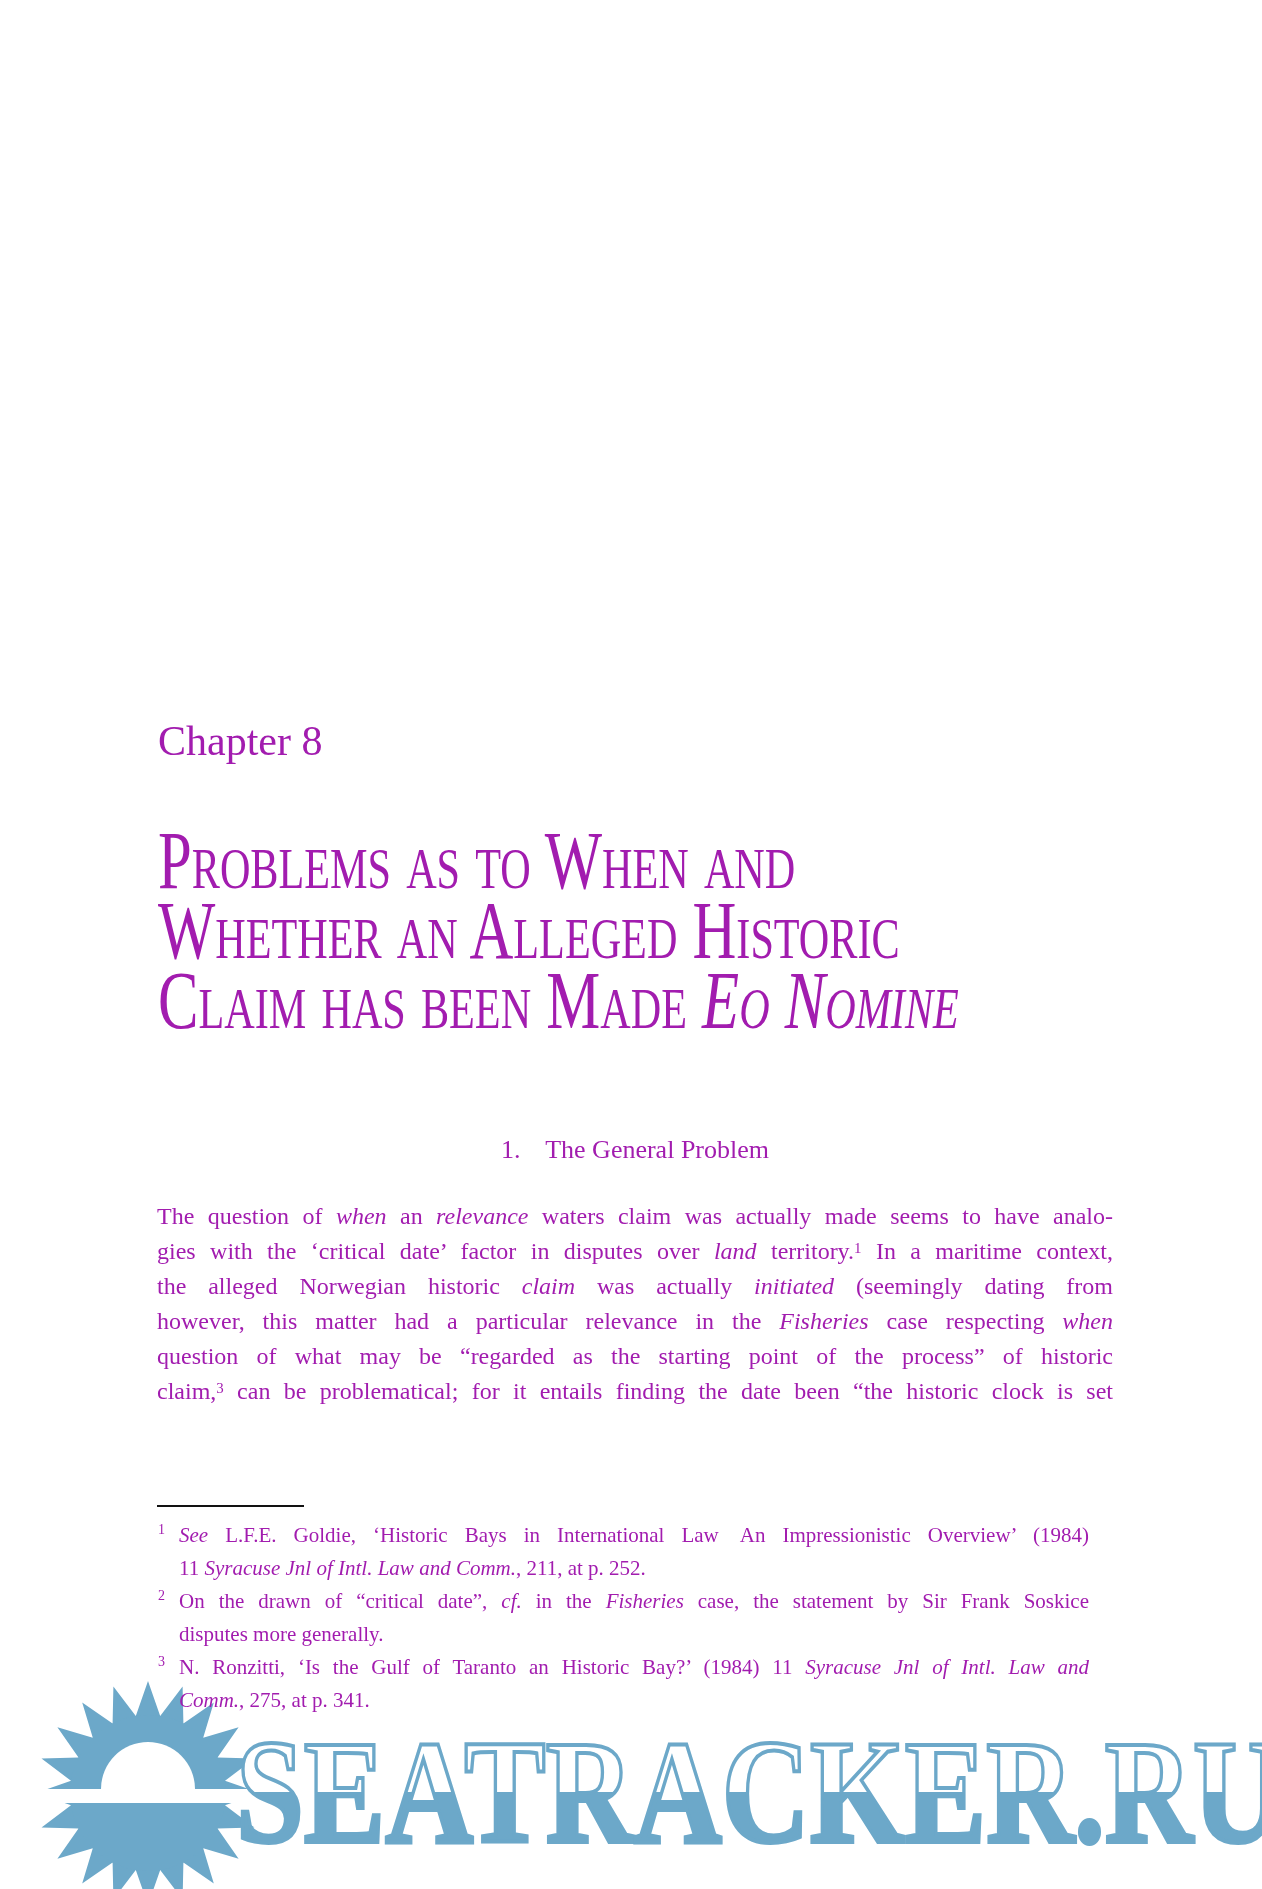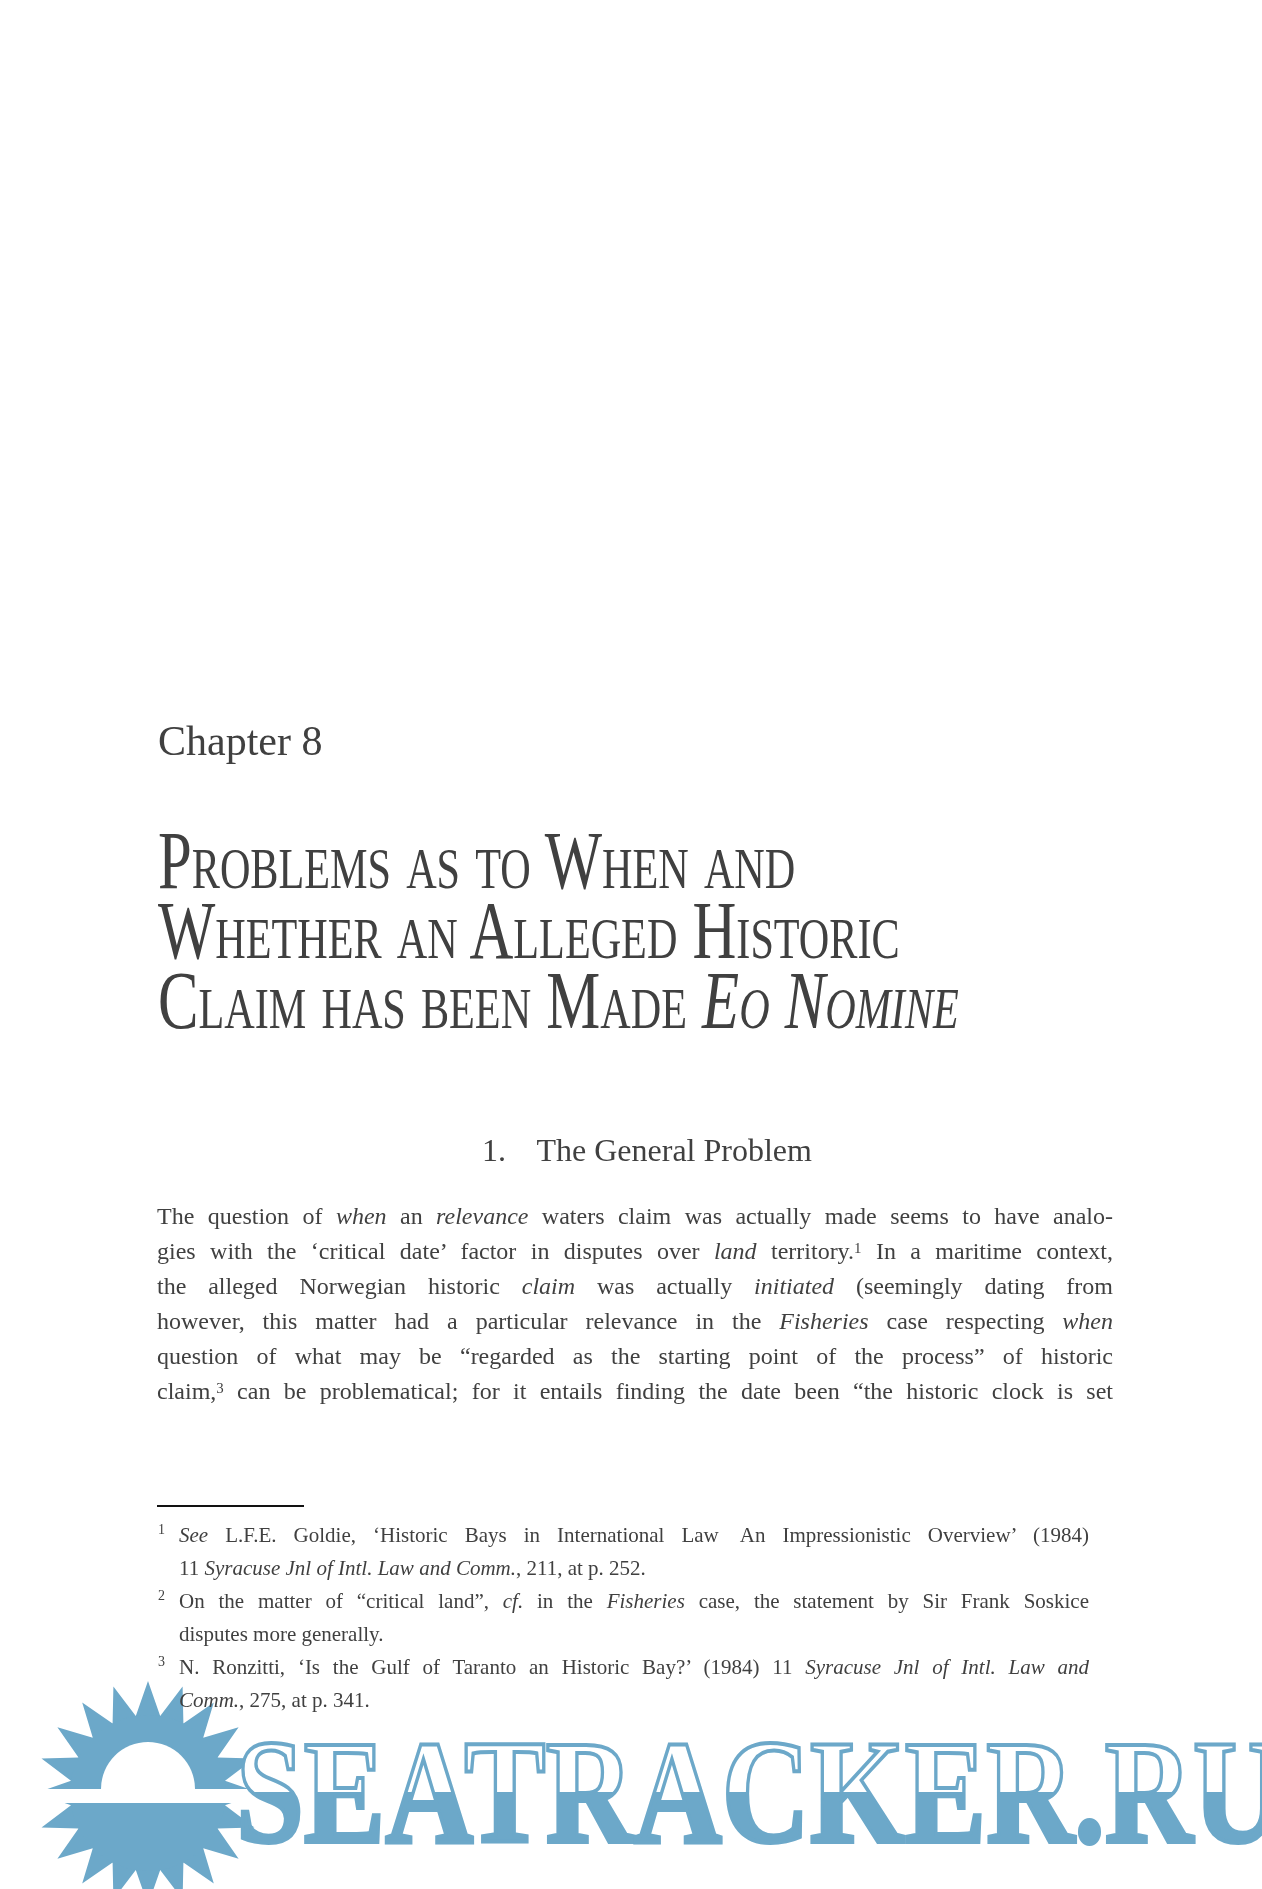--- a/index.html
+++ b/index.html
@@ -2,40 +2,40 @@
 <html style="--wm: #6CA8C9;"><head>
 <meta charset="utf-8">
 <style>
   html,body{margin:0;padding:0;background:#e8e8e8;}
   .page{
     position:relative;
     width:1262px;height:1889px;
     background:#ffffff;
     overflow:hidden;
     font-family:"Liberation Serif",serif;
-    color:#404040;
+    color:#a21caf;
     margin:0 auto;
   }
   .chapter-label{
     position:absolute;left:158px;top:717px;
     font-size:42px;line-height:48px;
   }
   .title{
     position:absolute;left:158px;top:826px;
     font-size:82px;line-height:70px;
     font-variant:small-caps;
     transform:scaleX(0.74);
     transform-origin:left top;
     white-space:nowrap;
     letter-spacing:0px;
     font-weight:normal;margin:0;
   }
   .section-heading{
-    position:absolute;left:169px;top:1133px;width:956px;
-    text-align:center;font-size:32px;line-height:34px;
+    position:absolute;left:157px;top:1133px;width:956px;
+    text-align:center;font-size:26px;line-height:34px;
   }
   .section-heading .num{margin-right:0.95em;}
   .paragraph{
     position:absolute;left:157px;top:1199px;width:956px;
     font-size:24px;line-height:35px;
   }
   .rich-line{white-space:normal;}
   .just{text-align:justify;text-align-last:justify;}
   .it{font-style:italic;}
   sup{font-size:0.62em;line-height:0;vertical-align:6px;}
@@ -97,21 +97,21 @@
   <div class="fn-rule"></div>
 
   <div class="footnotes">
       <div class="footnote">
         <sup class="fn-marker">1</sup>
         <div class="rich-line just"><span class="it">See</span><span> L.F.E. Goldie, ‘Historic Bays in International Law  An Impressionistic Overview’ (1984)</span></div>
         <div class="rich-line"><span>11 </span><span class="it">Syracuse Jnl of Intl. Law and Comm.</span><span>, 211, at p. 252.</span></div>
       </div>
       <div class="footnote">
         <sup class="fn-marker">2</sup>
-        <div class="rich-line just"><span>On the matter of “critical land”, </span><span class="it">cf.</span><span> in the </span><span class="it">Fisheries</span><span> case, the statement by Sir Frank Soskice</span></div>
+        <div class="rich-line just"><span>On the drawn of “critical date”, </span><span class="it">cf.</span><span> in the </span><span class="it">Fisheries</span><span> case, the statement by Sir Frank Soskice</span></div>
         <div class="rich-line"><span>disputes more generally.</span></div>
       </div>
       <div class="footnote">
         <sup class="fn-marker">3</sup>
         <div class="rich-line just"><span>N. Ronzitti, ‘Is the Gulf of Taranto an Historic Bay?’ (1984) 11 </span><span class="it">Syracuse Jnl of Intl. Law and</span></div>
         <div class="rich-line"><span class="it">Comm.</span><span>, 275, at p. 341.</span></div>
       </div>
     </div>
 
   <div class="watermark">

